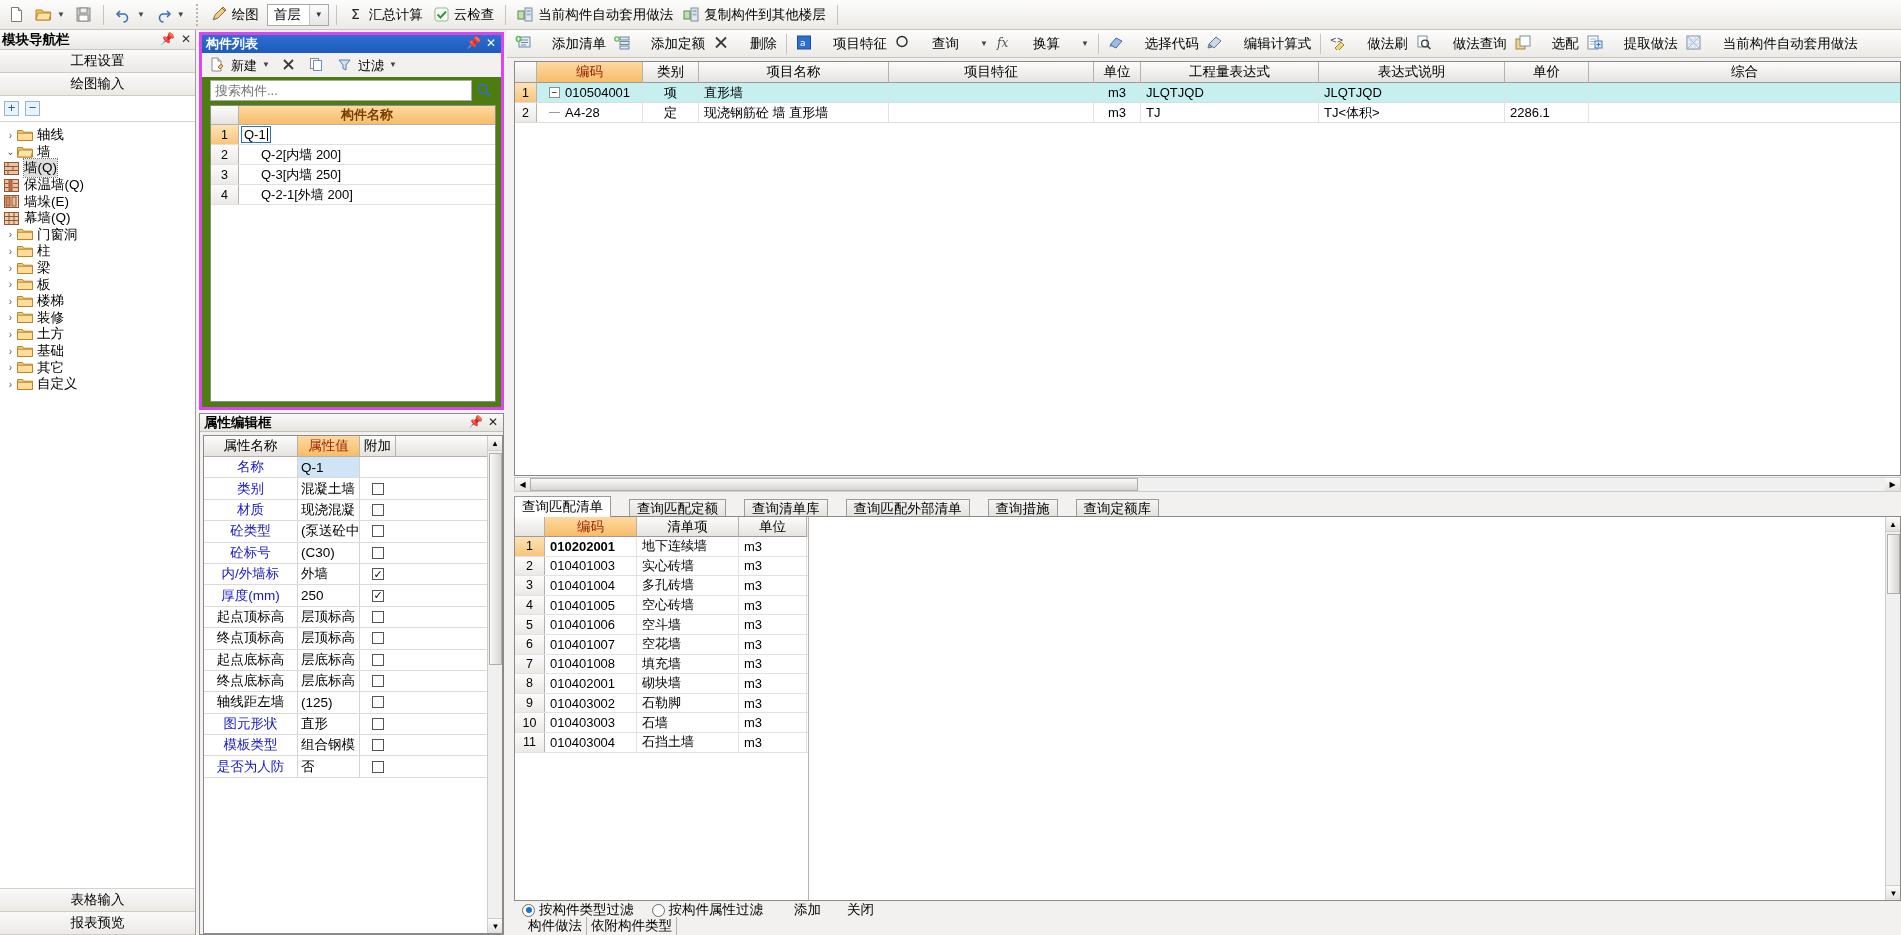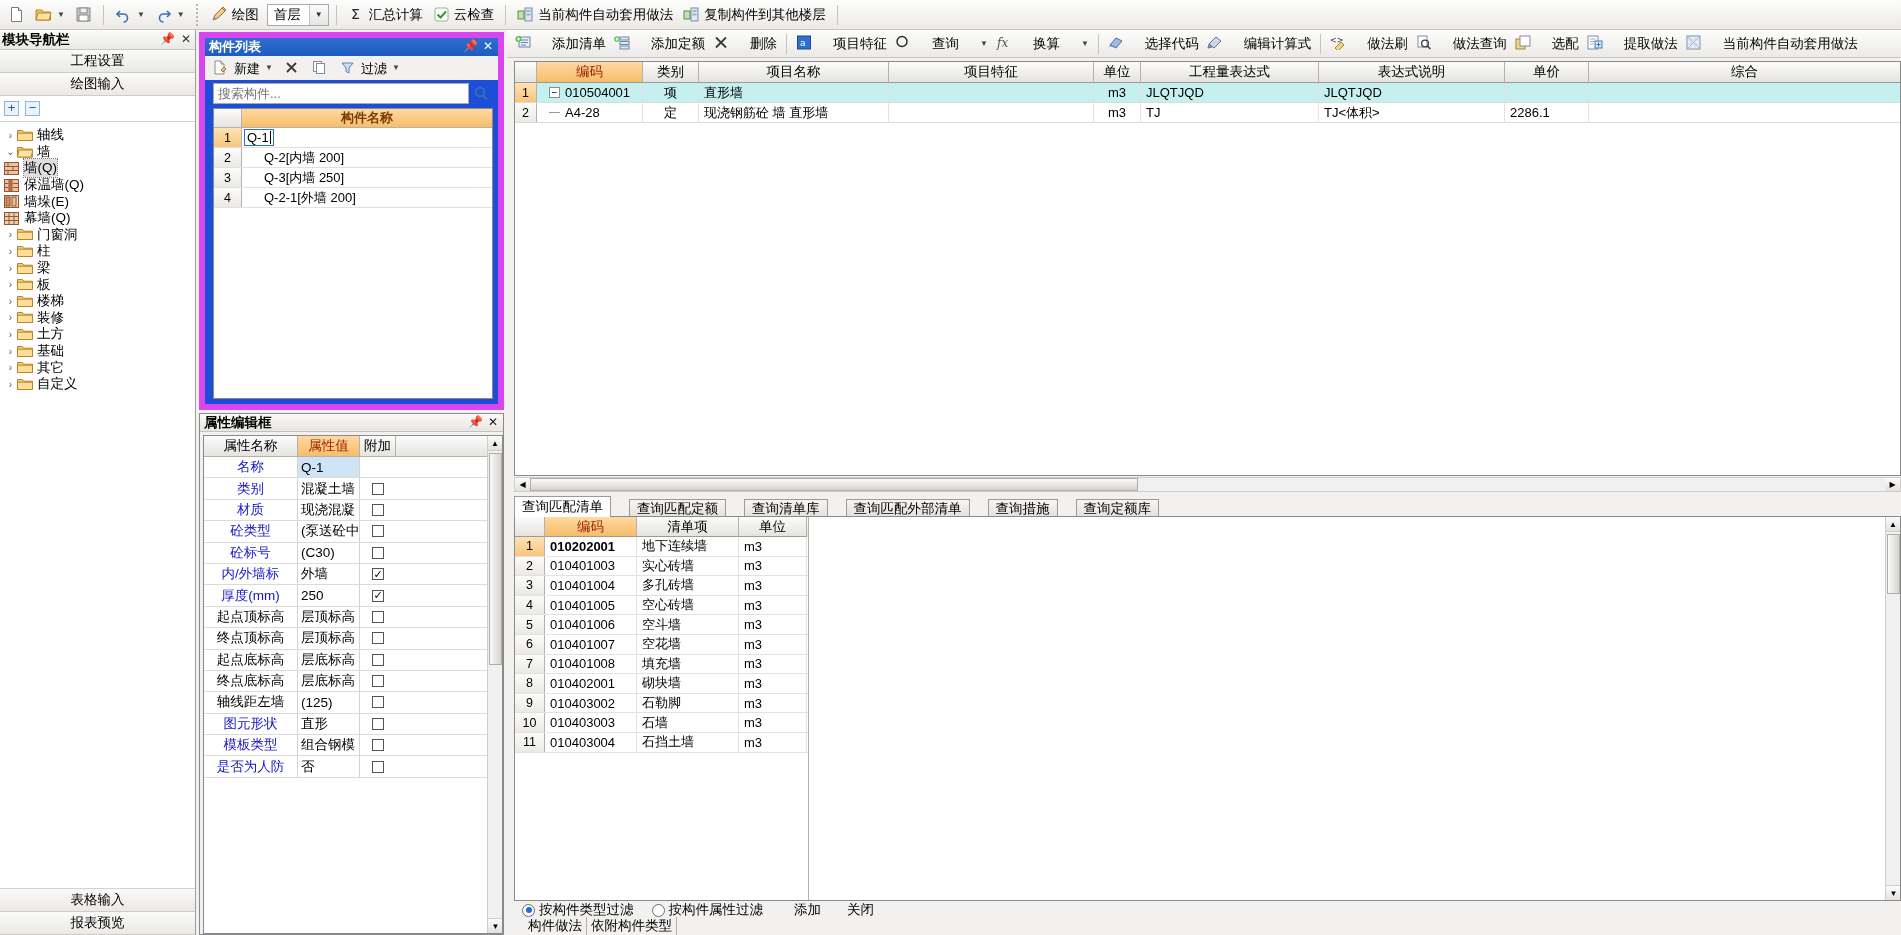--- a/index.html
+++ b/index.html
@@ -86,21 +86,21 @@
   .tnode .lbl { margin-left: 4px; }
   .tnode.sel .lbl { background: #dedede; outline: 1px dotted #777; }
   .tnode.child { }
   .folder { width: 16px; height: 13px; flex: none; }
   .ln-foot { border-top: 1px solid #d5d2cc; }
   .ln-foot .ln-bar { border-bottom: 1px solid #cfccc6; }
 
   
   .panelA {
     position: absolute; left: 199px; top: 32px; width: 305px; height: 378px;
-    background: #1d4ed8; border: 6px solid #d946ef;
+    background: #4d7c0f; border: 3px solid #d946ef;
     display: flex; flex-direction: column;
   }
   .pnl-title {
     height: 18px; background: linear-gradient(#2f6fd0,#1d5bbf);
     color: #fff; font-size: 13px; font-weight: bold;
     display: flex; align-items: center; padding-left: 4px; position: relative;
   }
   .pnl-title .pin, .pnl-title .cls { position: absolute; top: 1px; font-size: 12px; }
   .pnl-title .pin { right: 20px; } .pnl-title .cls { right: 5px; }
   .pnl-bar {

